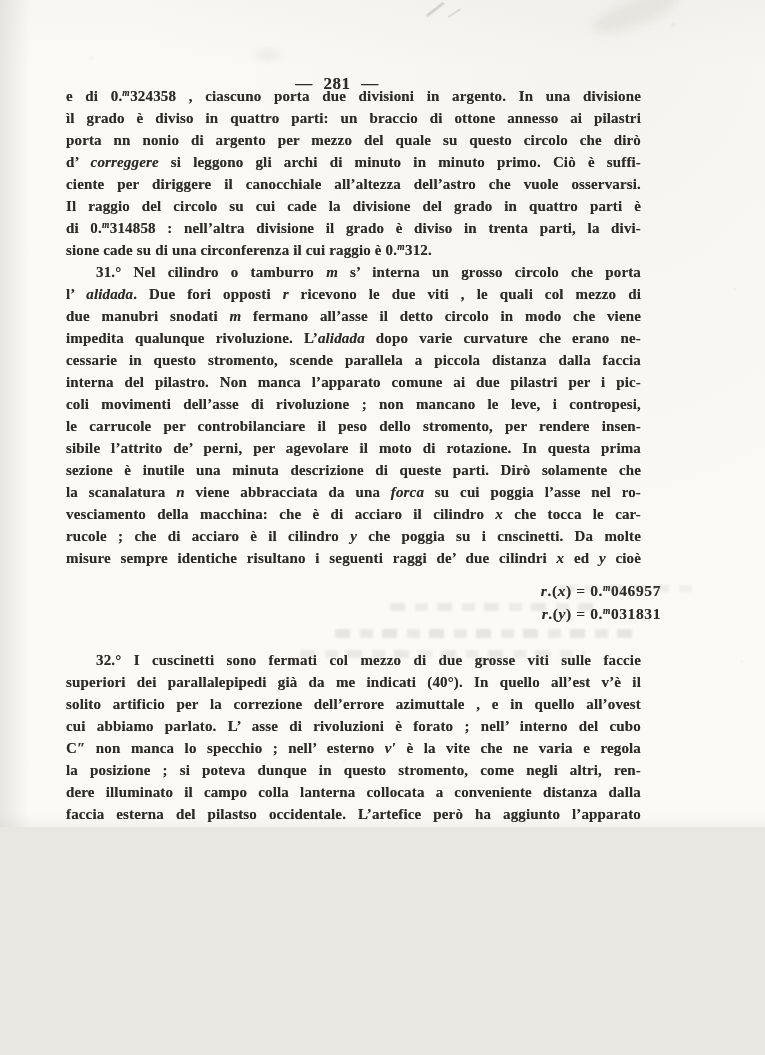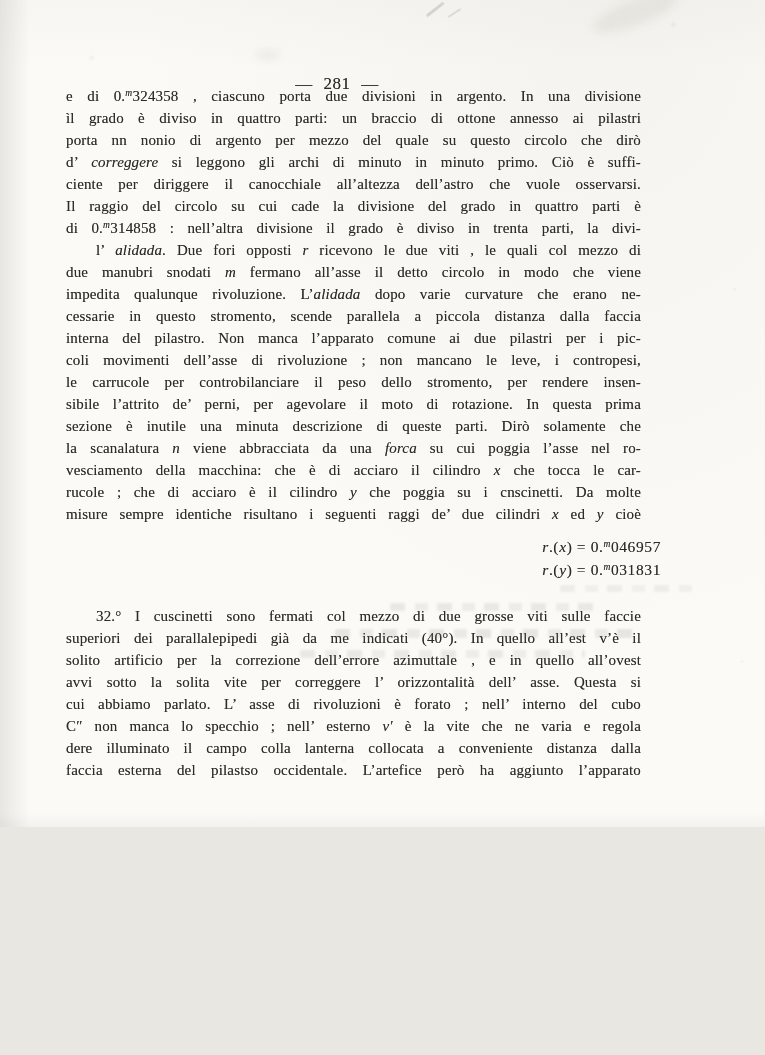--- a/index.html
+++ b/index.html
@@ -15,20 +15,21 @@
     background-color: #fbfaf7;
     background-image:
       radial-gradient(circle at 12% 7%, rgba(120,115,100,.05) 0 2px, transparent 3px),
       radial-gradient(circle at 88% 3%, rgba(120,115,100,.06) 0 2px, transparent 3px),
       radial-gradient(circle at 96% 35%, rgba(120,115,100,.05) 0 1px, transparent 2px),
       radial-gradient(circle at 45% 92%, rgba(120,115,100,.04) 0 1px, transparent 2px),
       radial-gradient(circle at 97% 80%, rgba(120,115,100,.05) 0 1px, transparent 2px),
       radial-gradient(ellipse at 80% 2%, rgba(140,135,120,.06), transparent 55%),
       linear-gradient(180deg, rgba(150,145,130,.04), rgba(150,145,130,0) 8%);
     overflow: hidden;
+    font-weight: bold;
   }
   .scan-shadow-left {
     position: absolute; left: 0; top: 0; width: 30px; height: 1055px;
     background: linear-gradient(90deg, rgba(90,85,72,.12), rgba(90,85,72,0));
   }
   .scan-shadow-bottom {
     position: absolute; left: 0; bottom: 0; width: 765px; height: 14px;
     background: linear-gradient(0deg, rgba(90,85,72,.05), rgba(90,85,72,0));
   }
   .page-number {
@@ -95,22 +96,24 @@
 
   <div class="text-column">
       <div class="para">
         <div class="line">e di 0.<sup>m</sup>324358 , ciascuno porta due divisioni in argento. In una divisione</div>
         <div class="line">ìl grado è diviso in quattro parti: un braccio di ottone annesso ai pilastri</div>
         <div class="line">porta nn nonio di argento per mezzo del quale su questo circolo che dirò</div>
         <div class="line">d’ <i>correggere</i> si leggono gli archi di minuto in minuto primo. Ciò è suffi-</div>
         <div class="line">ciente per diriggere il canocchiale all’altezza dell’astro che vuole osservarsi.</div>
         <div class="line">Il raggio del circolo su cui cade la divisione del grado in quattro parti è</div>
         <div class="line">di 0.<sup>m</sup>314858 : nell’altra divisione il grado è diviso in trenta parti, la divi-</div>
+        <div class="line no-stretch">sione cade su di una circonferenza il cui raggio è 0.<sup>m</sup>312.</div>
       </div>
       <div class="para indent">
+        <div class="line">31.° Nel cilindro o tamburro <i>m</i> s’ interna un grosso circolo che porta</div>
         <div class="line">l’ <i>alidada</i>. Due fori opposti <i>r</i> ricevono le due viti , le quali col mezzo di</div>
         <div class="line">due manubri snodati <i>m</i> fermano all’asse il detto circolo in modo che viene</div>
         <div class="line">impedita qualunque rivoluzione. L’<i>alidada</i> dopo varie curvature che erano ne-</div>
         <div class="line">cessarie in questo stromento, scende parallela a piccola distanza dalla faccia</div>
         <div class="line">interna del pilastro. Non manca l’apparato comune ai due pilastri per i pic-</div>
         <div class="line">coli movimenti dell’asse di rivoluzione ; non mancano le leve, i contropesi,</div>
         <div class="line">le carrucole per controbilanciare il peso dello stromento, per rendere insen-</div>
         <div class="line">sibile l’attrito de’ perni, per agevolare il moto di rotazione. In questa prima</div>
         <div class="line">sezione è inutile una minuta descrizione di queste parti. Dirò solamente che</div>
         <div class="line">la scanalatura <i>n</i> viene abbracciata da una <i>forca</i> su cui poggia l’asse nel ro-</div>
@@ -119,23 +122,23 @@
         <div class="line">misure sempre identiche risultano i seguenti raggi de’ due cilindri <i>x</i> ed <i>y</i> cioè</div>
       </div>
       <div class="formula">
         <div class="fline"><i>r</i>.(<i>x</i>) = 0.<sup>m</sup>046957</div>
         <div class="fline"><i>r</i>.(<i>y</i>) = 0.<sup>m</sup>031831</div>
       </div>
       <div class="para indent">
         <div class="line">32.° I cuscinetti sono fermati col mezzo di due grosse viti sulle faccie</div>
         <div class="line">superiori dei parallalepipedi già da me indicati (40°). In quello all’est v’è il</div>
         <div class="line">solito artificio per la correzione dell’errore azimuttale , e in quello all’ovest</div>
-        <div class="line">avvi sotto la solita vite per correggere l’ orizzontalità dell’ asse. Questa si</div>
         <div class="line">cui abbiamo parlato. L’ asse di rivoluzioni è forato ; nell’ interno del cubo</div>
         <div class="line">C″ non manca lo specchio ; nell’ esterno <i>v′</i> è la vite che ne varia e regola</div>
+        <div class="line">la posizione ; si poteva dunque in questo stromento, come negli altri, ren-</div>
         <div class="line">dere illuminato il campo colla lanterna collocata a conveniente distanza dalla</div>
         <div class="line">faccia esterna del pilastso occidentale. L’artefice però ha aggiunto l’apparato</div>
       </div>
     </div>
 
   <div class="ghost g1"></div>
   <div class="ghost g2"></div>
   <div class="ghost g3"></div>
   <div class="ghost g4"></div>
 </div>

